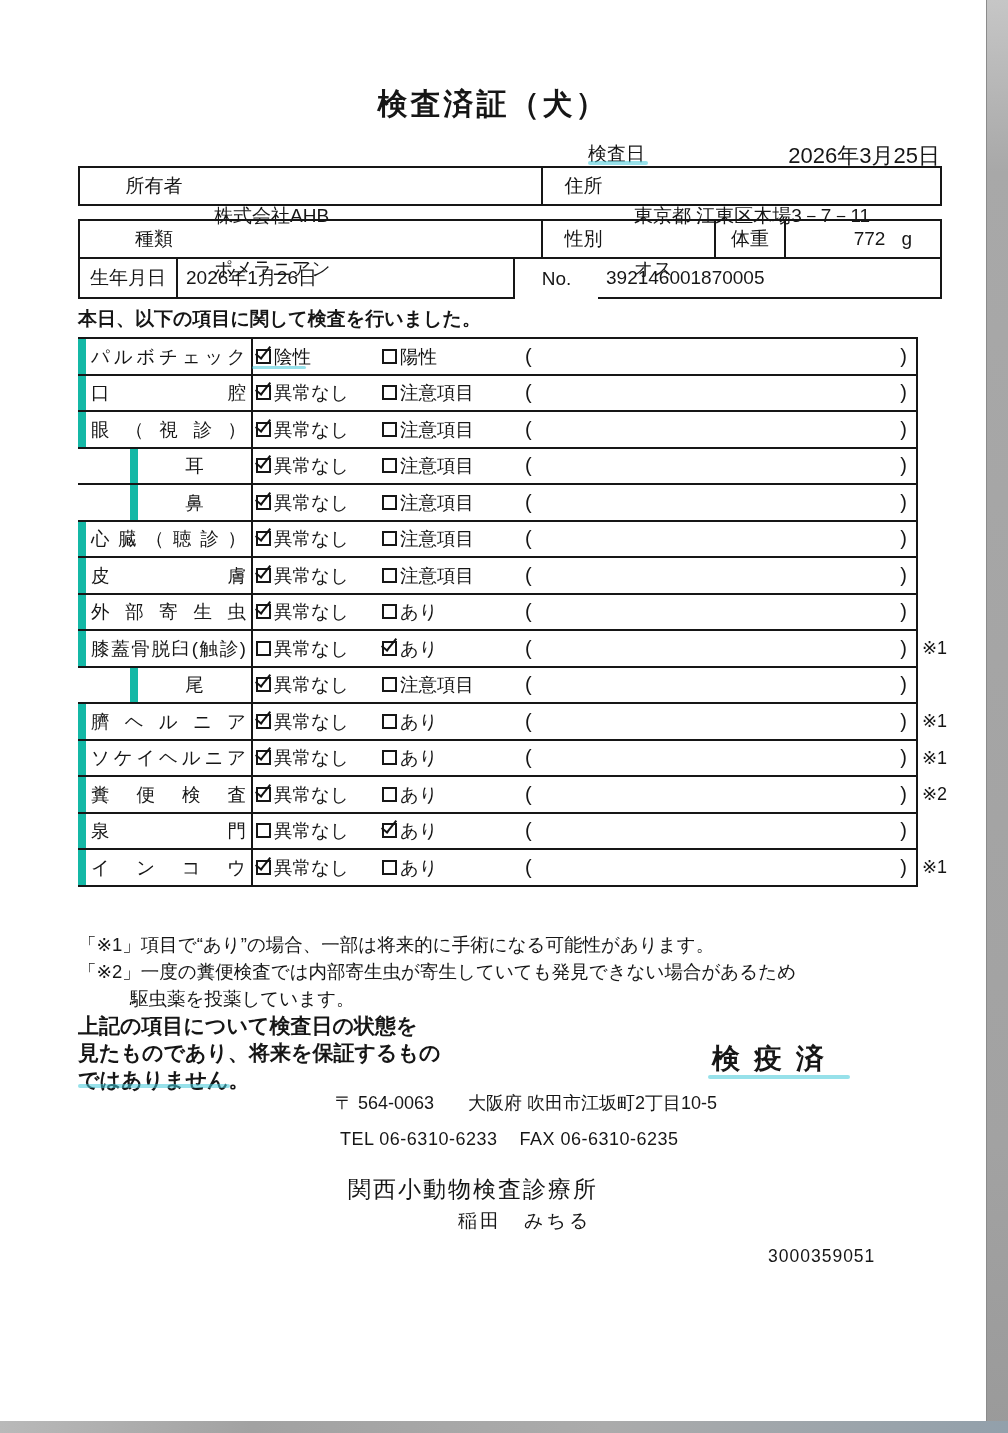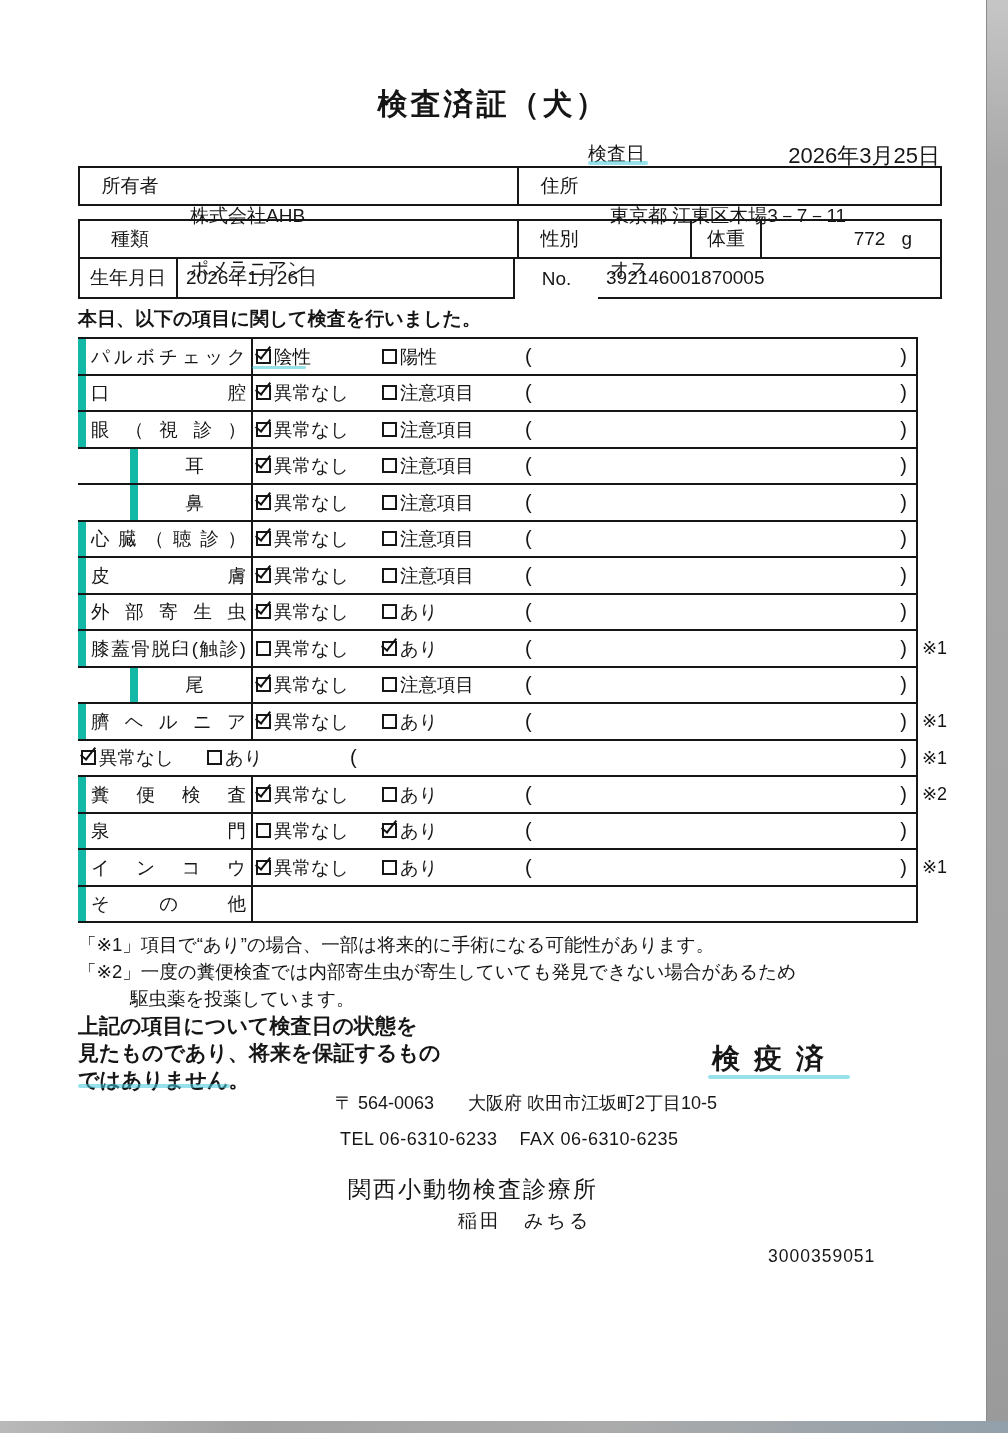--- a/index.html
+++ b/index.html
@@ -24,21 +24,21 @@
   .exam-date-label { position:absolute; left:588px; top:141px; font-size:19px; }
   .exam-date-value { position:absolute; left:740px; top:141px; width:200px; text-align:right; font-size:22px; }
 
   .tbl { position:absolute; left:78px; width:864px; height:40px; display:flex;
     border:2px solid #161616; }
   .t1 { top:166px; } .t2 { top:219px; }
   .cell { display:flex; align-items:center; font-size:19px; min-width:0; }
   .cell + .cell { border-left:2px solid #161616; }
   .lbl { justify-content:center; }
   .val { padding:0 8px;margin-top:48px; }
-  .w100 { width:100px; flex:none; } .w337 { width:337px; flex:none; }
+  .w100 { width:100px; flex:none;margin-left:24px; } .w337 { width:337px; flex:none; }
   .w83 { width:83px; flex:none; } .w90 { width:90px; flex:none; }
   .w70 { width:70px; flex:none; } .grow { flex:1; }
   .weight-cell { justify-content:flex-end; padding-right:28px; gap:16px; }
 
   .row3 { position:absolute; left:78px; top:259px; width:864px; height:40px; display:flex; }
   .row3 .cell + .cell { border-left:none; }
   .r3a { width:100px; flex:none; border:2px solid #161616; border-top:none; justify-content:center; }
   .r3b { width:337px; flex:none; border:2px solid #161616; border-top:none; border-left:none; padding:0 8px; }
   .r3c { width:83px; flex:none; justify-content:center; }
   .r3d { flex:1; border:2px solid #161616; border-top:none; padding:0 8px; }
@@ -351,20 +351,23 @@
         <span class="opt-text">あり</span>
       </span>
       <span class="parens">
         <span class="paren-open">(</span>
         <span class="paren-close">)</span>
       </span>
     </div>
     <div class="note-mark">※1</div>
   </div>
     <div class="irow">
+    <div class="ilabel">
+      <span class="ilabel-text">ソケイヘルニア</span>
+    </div>
     <div class="icontent">
       <span class="opt opt1">
         <span class="cbox checked">
             <span class="tickmark"></span>
           </span>
         <span class="opt-text">異常なし</span>
       </span>
       <span class="opt opt2">
         <span class="cbox"></span>
         <span class="opt-text">あり</span>
@@ -434,27 +437,20 @@
       <span class="opt opt2">
         <span class="cbox"></span>
         <span class="opt-text">あり</span>
       </span>
       <span class="parens">
         <span class="paren-open">(</span>
         <span class="paren-close">)</span>
       </span>
     </div>
     <div class="note-mark">※1</div>
-  </div>
-    <div class="irow">
-    <div class="ilabel">
-      <span class="ilabel-text">その他</span>
-    </div>
-    <div class="icontent"></div>
-    <div class="note-mark"></div>
   </div>
   </div>
 
 <div class="footnotes">
   <div class="footnote">「※1」項目で“あり”の場合、一部は将来的に手術になる可能性があります。</div>
   <div class="footnote">「※2」一度の糞便検査では内部寄生虫が寄生していても発見できない場合があるため</div>
   <div class="footnote indent3">駆虫薬を投薬しています。</div>
 </div>
 
 <div class="disclaimer">

